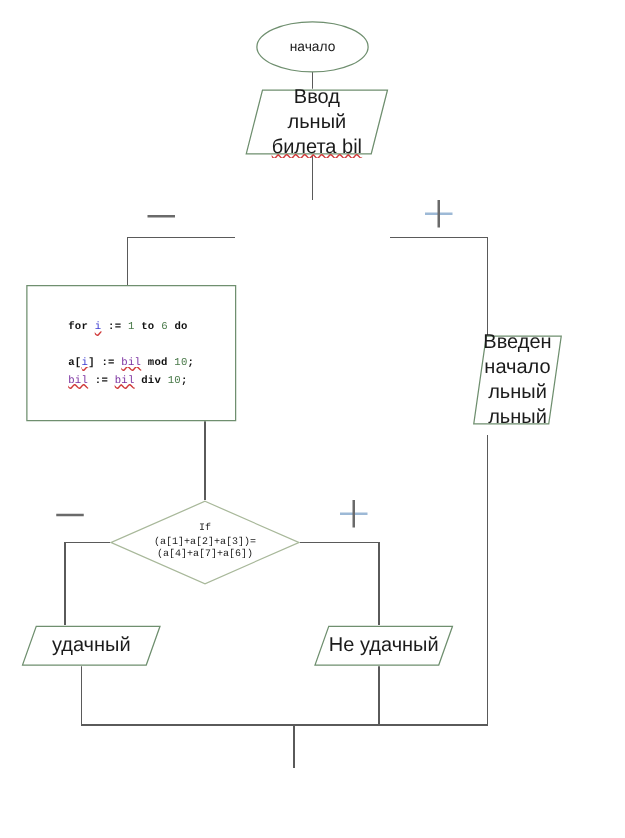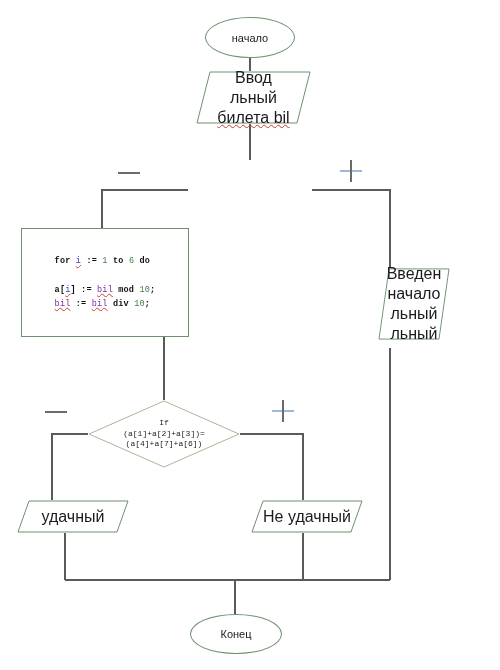--- a/index.html
+++ b/index.html
@@ -236,17 +236,14 @@
 
   <div class="node parallelogram" style="left:17px; top:500px; width:112px; height:33px;">
     <svg class="para-shape" viewBox="0 0 112 33" preserveAspectRatio="none">
       <polygon points="12,1 111,1 100,32 1,32" fill="#ffffff" stroke="#6f8f6f" stroke-width="1"></polygon>
     </svg>
     <div style="position:relative; z-index:1;">
       <div>удачный</div>
     </div>
   </div>
 
-  <div class="node ellipse" style="left:190px; top:614px; width:92px; height:40px;">
-    <span>Конец</span>
-  </div>
 
 </div>
 
 </body></html>

